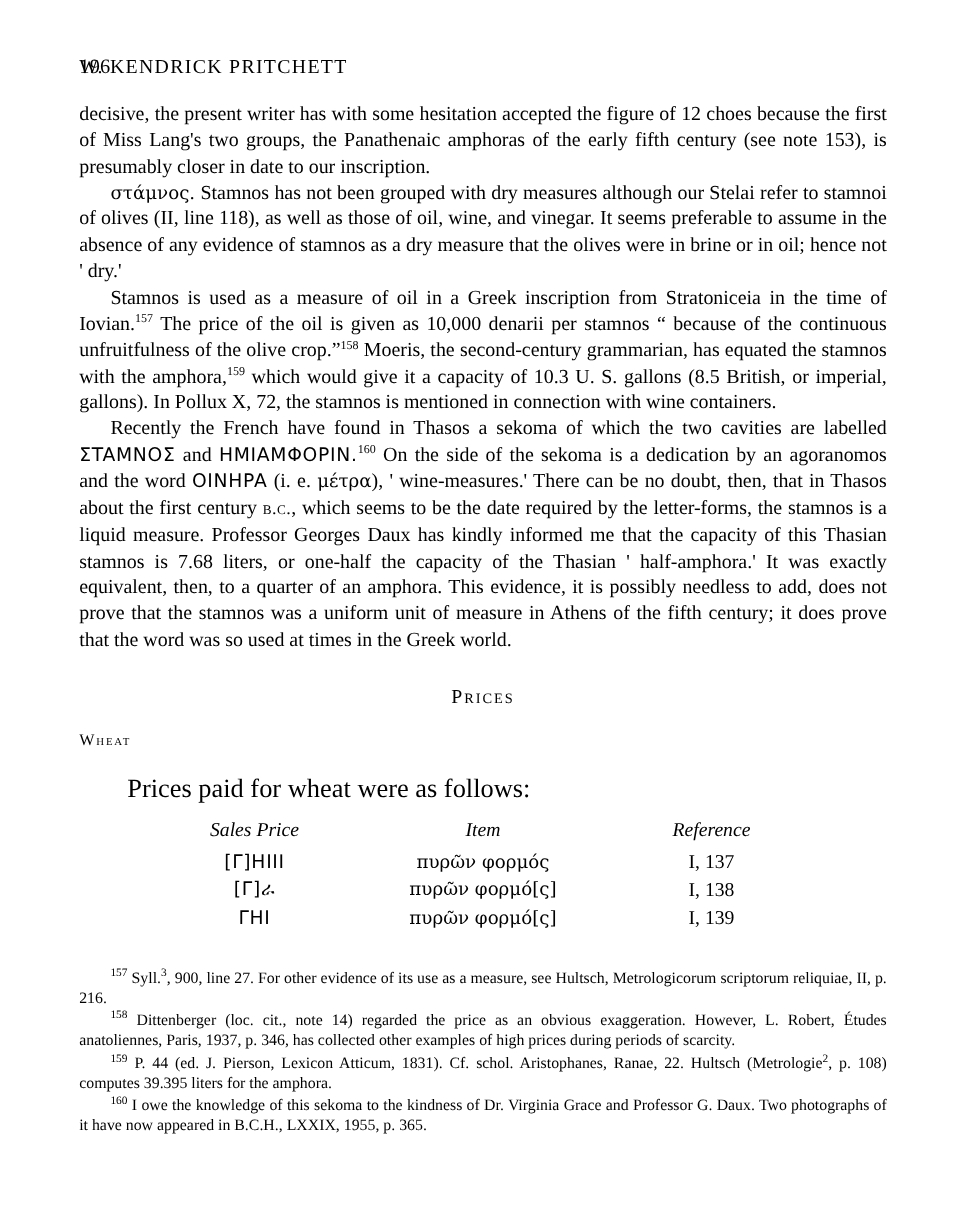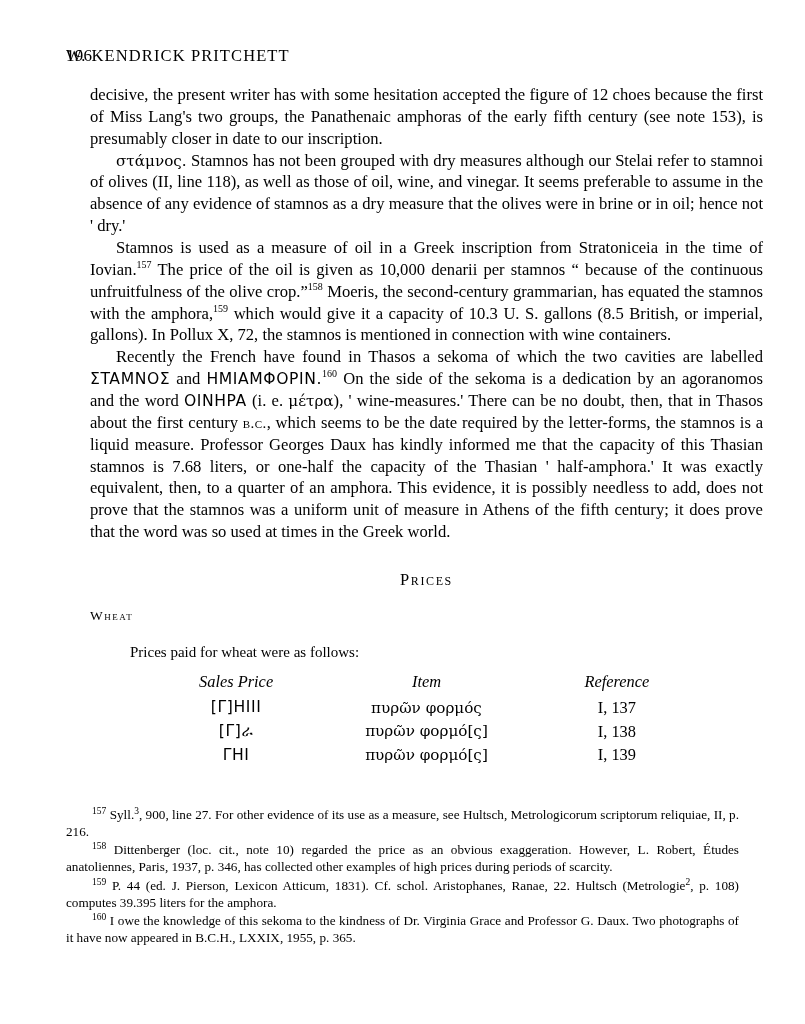--- a/index.html
+++ b/index.html
@@ -46,21 +46,20 @@
     letter-spacing: 1.1px;
   }
   .body {
     position: absolute;
     top: 84px;
     left: 66px;
     width: 673px;
     font-size: 16.6px;
     line-height: 1.318;
     text-align: justify;
-    margin-left: 24px;
   }
   p.para {
     margin: 0;
     text-indent: 0;
   }
   p.indent {
     margin: 0;
     text-indent: 26px;
   }
   .greek {
@@ -93,21 +92,21 @@
   .section-sub {
     text-align: left;
     margin-top: 16px;
     font-size: 13.5px;
     font-variant: small-caps;
     letter-spacing: 1.5px;
   }
   .lead-line {
     margin-top: 18px;
     margin-left: 40px;
-    font-size: 15px;
+    font-size: 22px;
   }
   table.prices {
     margin: 8px auto 0 auto;
     border-collapse: collapse;
     width: 560px;
     font-size: 16.4px;
   }
   table.prices th {
     font-weight: normal;
     font-style: italic;
@@ -212,18 +211,18 @@
           <td class="greek">πυρῶν φορμό[ς]</td>
           <td>I, 139</td>
         </tr>
       </tbody>
     </table>
 
   </div>
 
   <div class="notes" id="footnotes">
       <p><sup>157</sup> <span class="it">Syll.</span><sup>3</sup><span>, 900, line 27. For other evidence of its use as a measure, see Hultsch, </span><span class="it">Metrologicorum scriptorum reliquiae</span><span>, II, p. 216.</span></p>
-      <p><sup>158</sup> <span>Dittenberger (</span><span class="it">loc. cit.</span><span>, note 10) regarded the price as an obvious exaggeration. However, L. Robert, </span><span class="it">Études anatoliennes</span><span>, Paris, 1937, p. 346, has collected other examples of high prices during periods of scarcity.</span></p>
+      <p><sup>158</sup> <span>Dittenberger (</span><span class="it">loc. cit.</span><span>, note 14) regarded the price as an obvious exaggeration. However, L. Robert, </span><span class="it">Études anatoliennes</span><span>, Paris, 1937, p. 346, has collected other examples of high prices during periods of scarcity.</span></p>
       <p><sup>159</sup> <span>P. 44 (ed. J. Pierson, </span><span class="it">Lexicon Atticum</span><span>, 1831). Cf. schol. Aristophanes, </span><span class="it">Ranae</span><span>, 22. Hultsch (</span><span class="it">Metrologie</span><sup>2</sup><span>, p. 108) computes 39.395 liters for the amphora.</span></p>
       <p><sup>160</sup> <span>I owe the knowledge of this sekoma to the kindness of Dr. Virginia Grace and Professor G. Daux. Two photographs of it have now appeared in </span><span class="it">B.C.H.</span><span>, LXXIX, 1955, p. 365.</span></p>
     </div>
 
 </div>
 
 </body></html>

